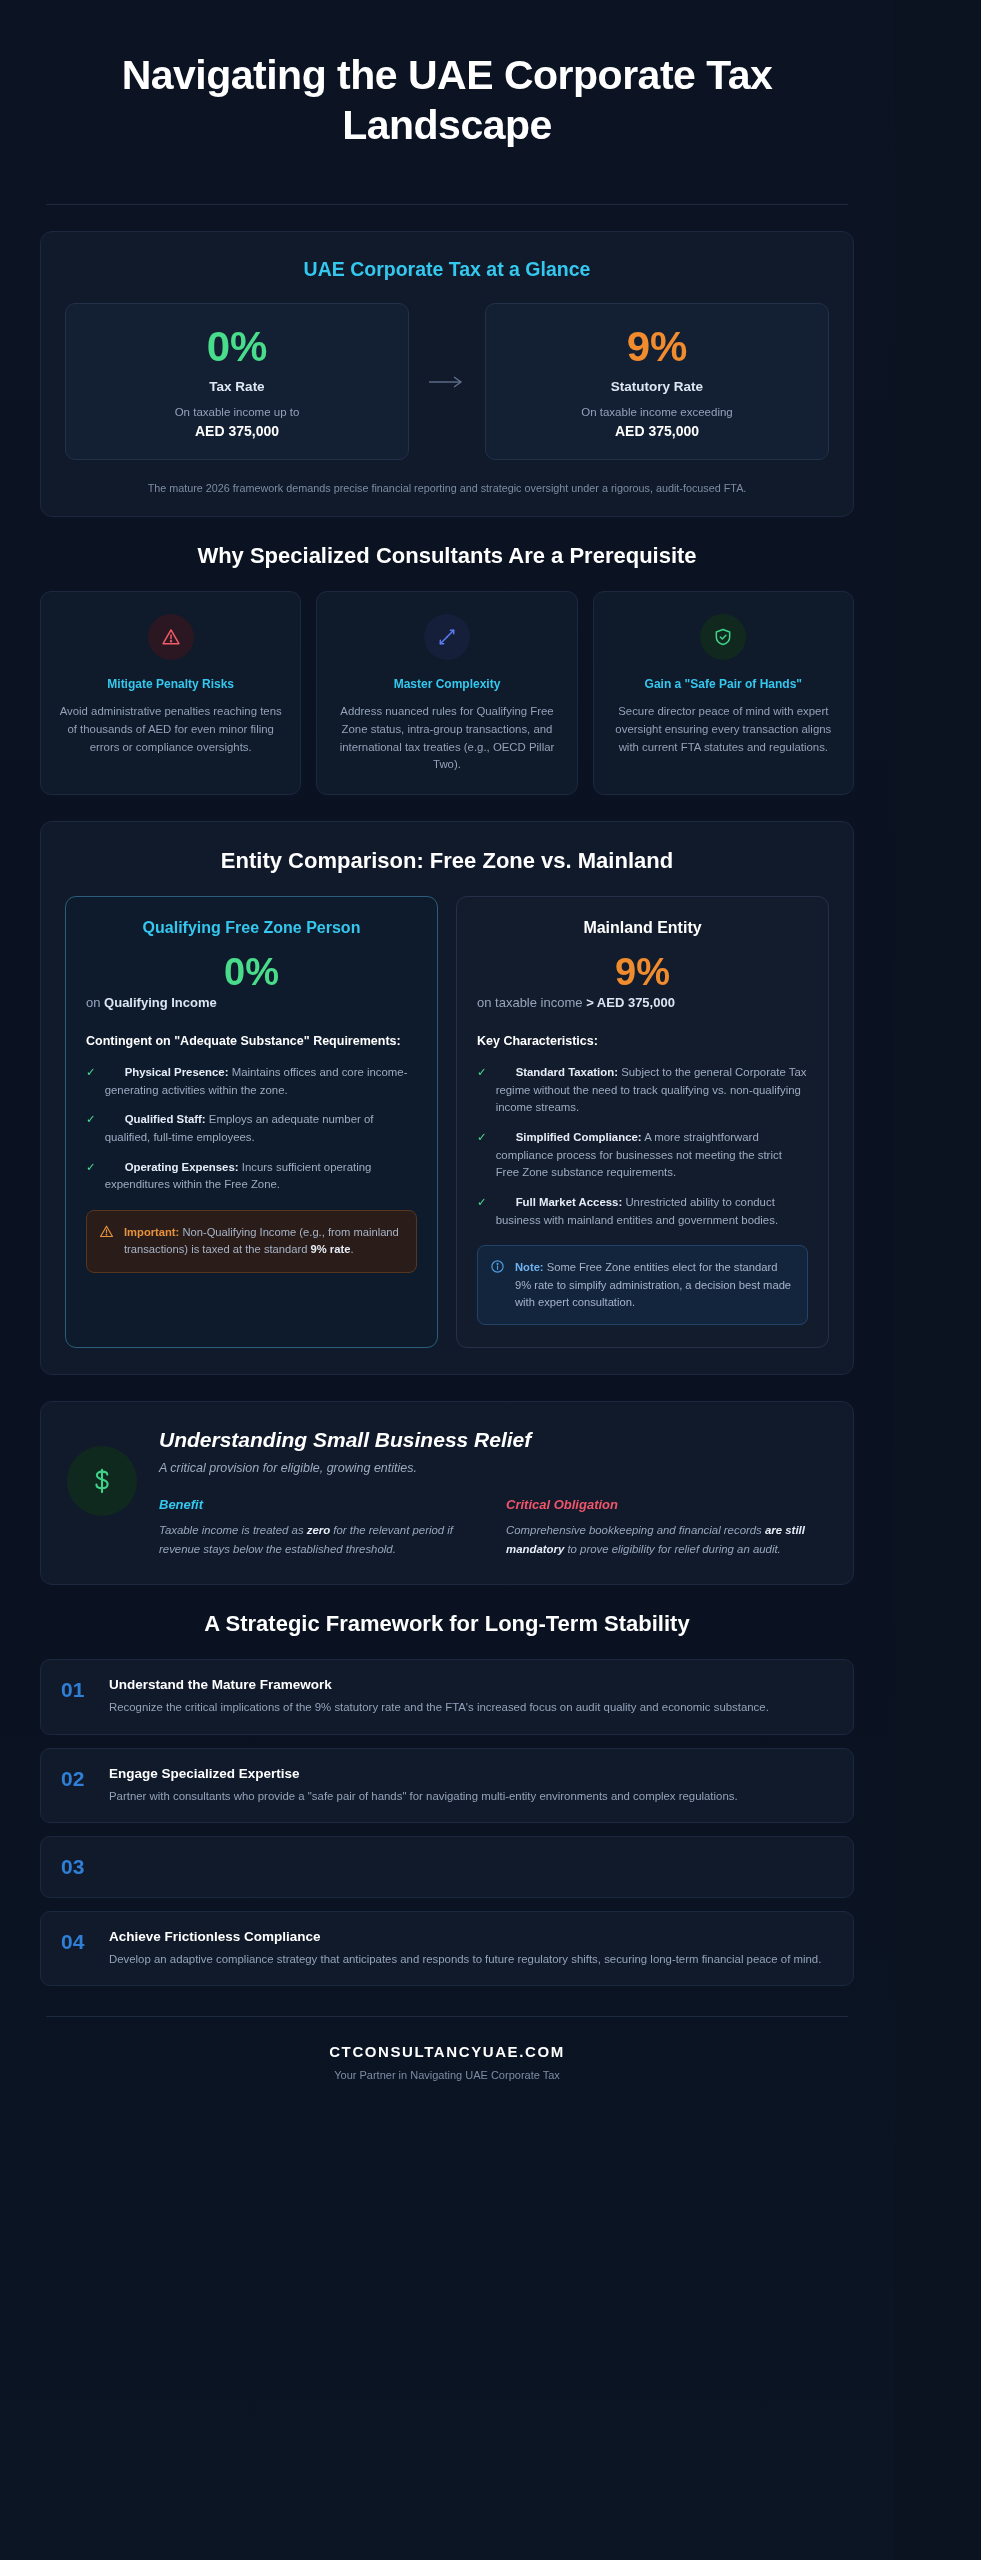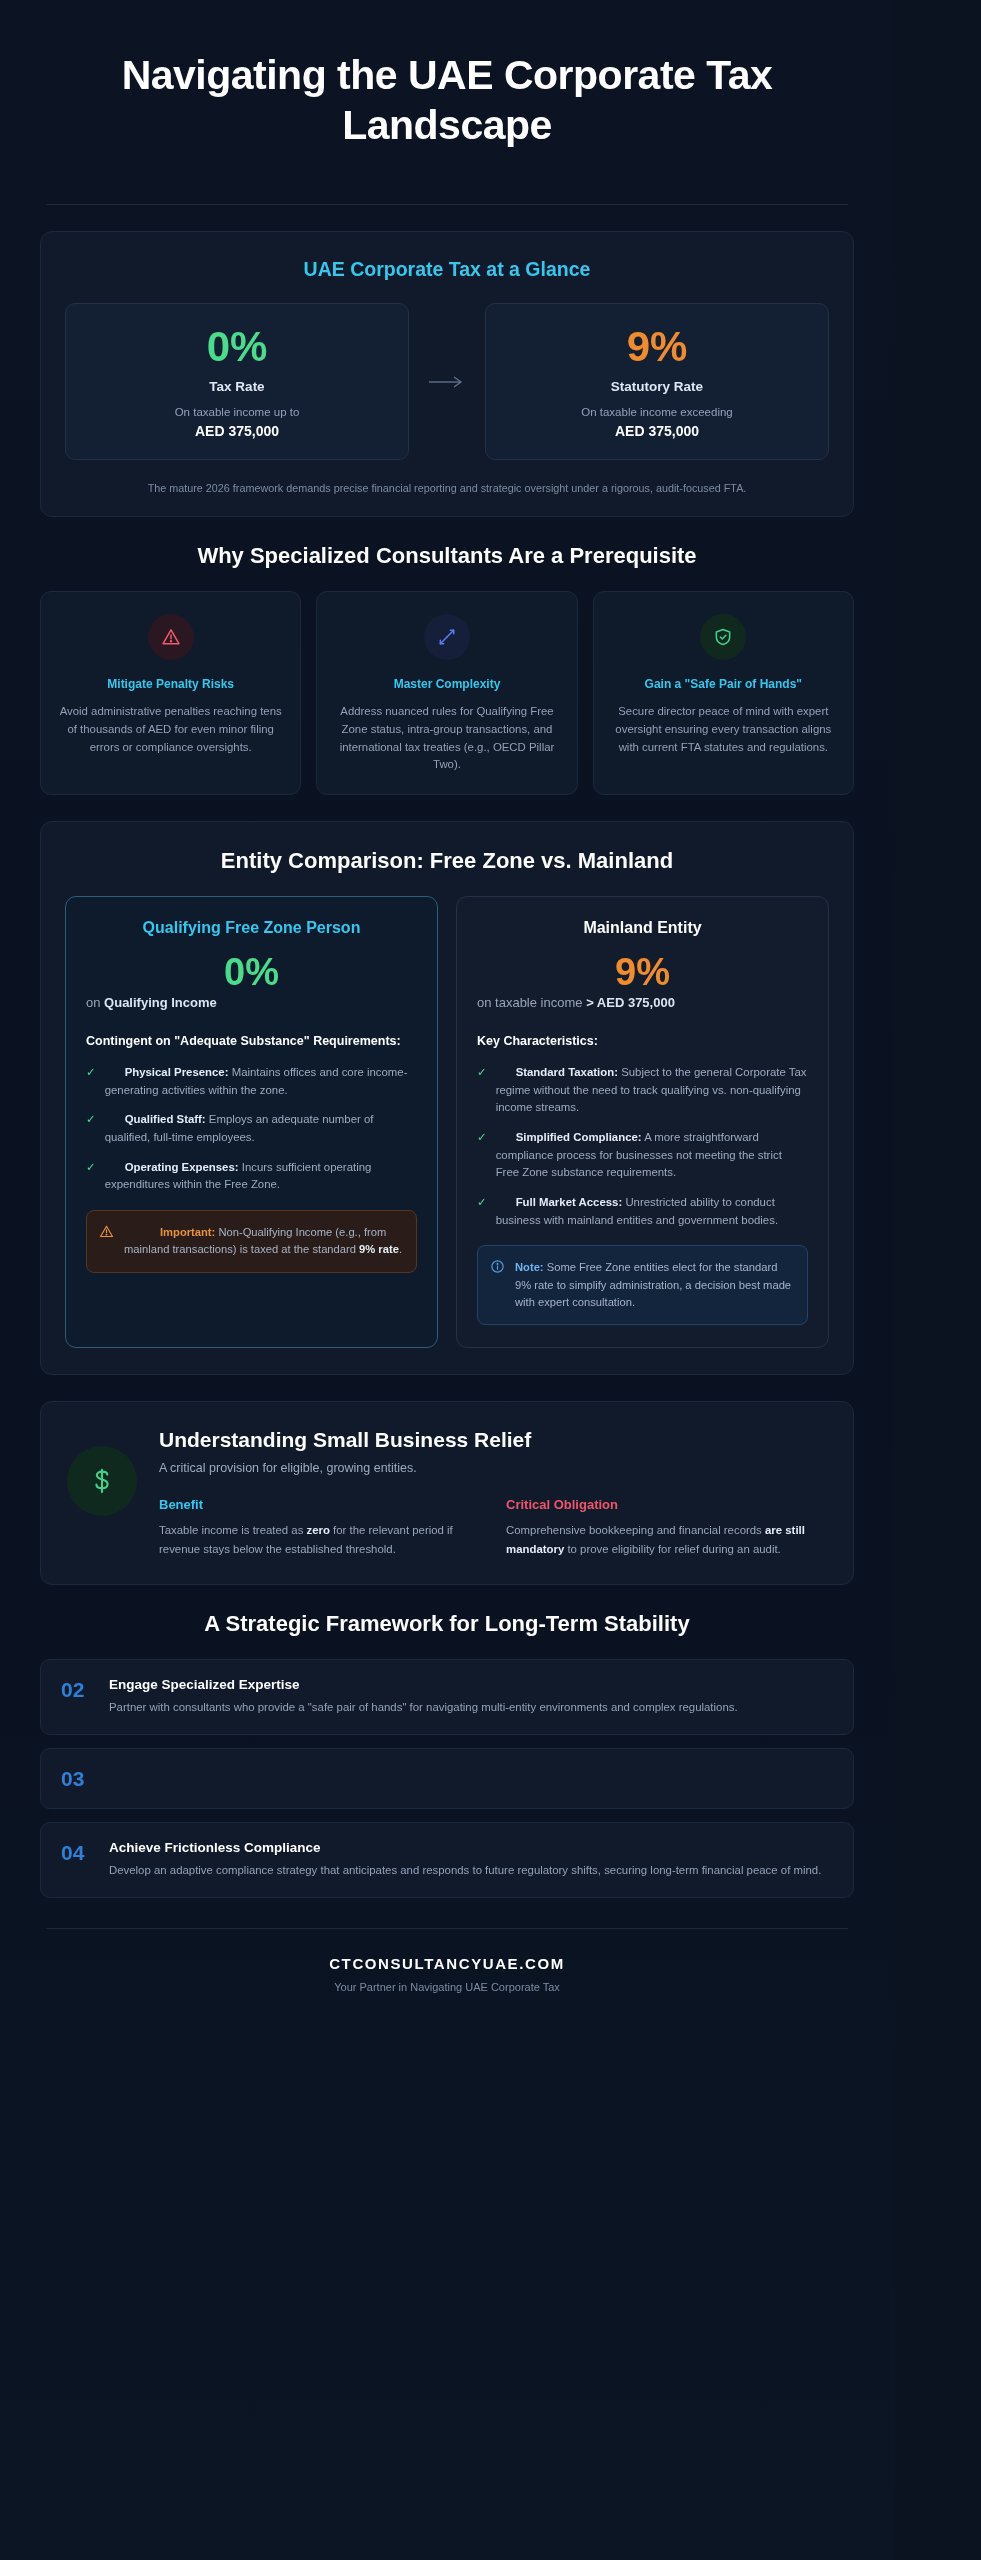--- a/index.html
+++ b/index.html
@@ -145,26 +145,26 @@
     border-radius: 8px;
     padding: 13px 13px 13px 12px;
     display: flex; gap: 10px;
   }
   .note-box.warn { background: #2a1d19; border: 1px solid #58351f; }
   .note-box.info { background: #13243d; border: 1px solid #24436b; }
   .note-ic { flex: 0 0 auto; font-size: 14px; }
   .note-ic.warn { color: #e8913d; }
   .note-ic.info { color: #4e9bdd; }
   .note-tx { font-size: 11.2px; line-height: 1.55; color: #a6b3c8; }
-  .note-tx b.warn { color: #e8913d; margin-left: 36px; }
+  .note-tx b.warn { color: #e8913d; }
   .note-tx b.info { color: #6fb3ef; }
   .note-tx b { color: #e6edf7; }
 
   
-  .sbr { padding: 26px 26px 26px 26px; display: flex; gap: 22px; align-items: flex-start; }
+  .sbr { padding: 26px 26px 26px 26px; display: flex; gap: 22px; align-items: flex-start; font-style: italic; }
   .sbr-icon {
     flex: 0 0 auto;
     width: 70px; height: 70px;
     border-radius: 50%;
     background: #10291f;
     color: #3fd389;
     display: flex; align-items: center; justify-content: center;
     font-size: 27px;
     margin-top: 18px;
   }
@@ -381,20 +381,27 @@
           <p><span>Comprehensive bookkeeping and financial records </span><b>are still mandatory</b><span> to prove eligibility for relief during an audit.</span></p>
         </div>
       </div>
     </div>
   </div>
 
   <div class="section">
     <div class="section-title">A Strategic Framework for Long-Term Stability</div>
     <div class="steps">
 
+      <div class="step">
+        <div class="step-num">01</div>
+        <div>
+          <div class="step-title">Understand the Mature Framework</div>
+          <div class="step-body">Recognize the critical implications of the 9% statutory rate and the FTA's increased focus on audit quality and economic substance.</div>
+        </div>
+      </div>
 
       <div class="step">
         <div class="step-num">02</div>
         <div>
           <div class="step-title">Engage Specialized Expertise</div>
           <div class="step-body">Partner with consultants who provide a "safe pair of hands" for navigating multi-entity environments and complex regulations.</div>
         </div>
       </div>
 
       <div class="step">

